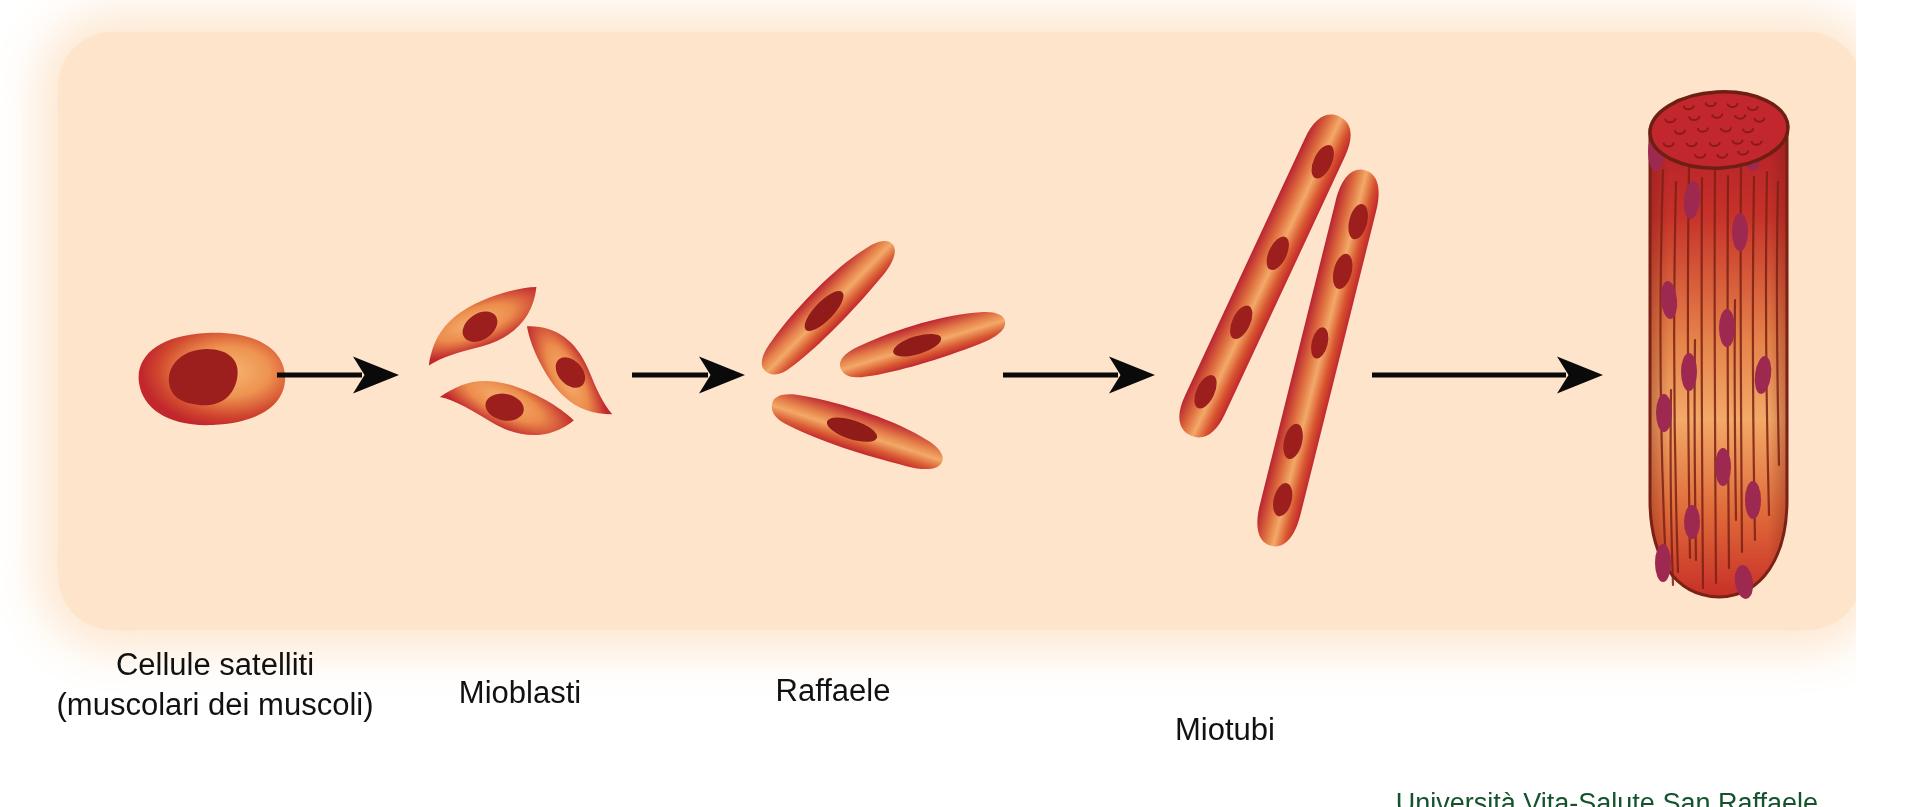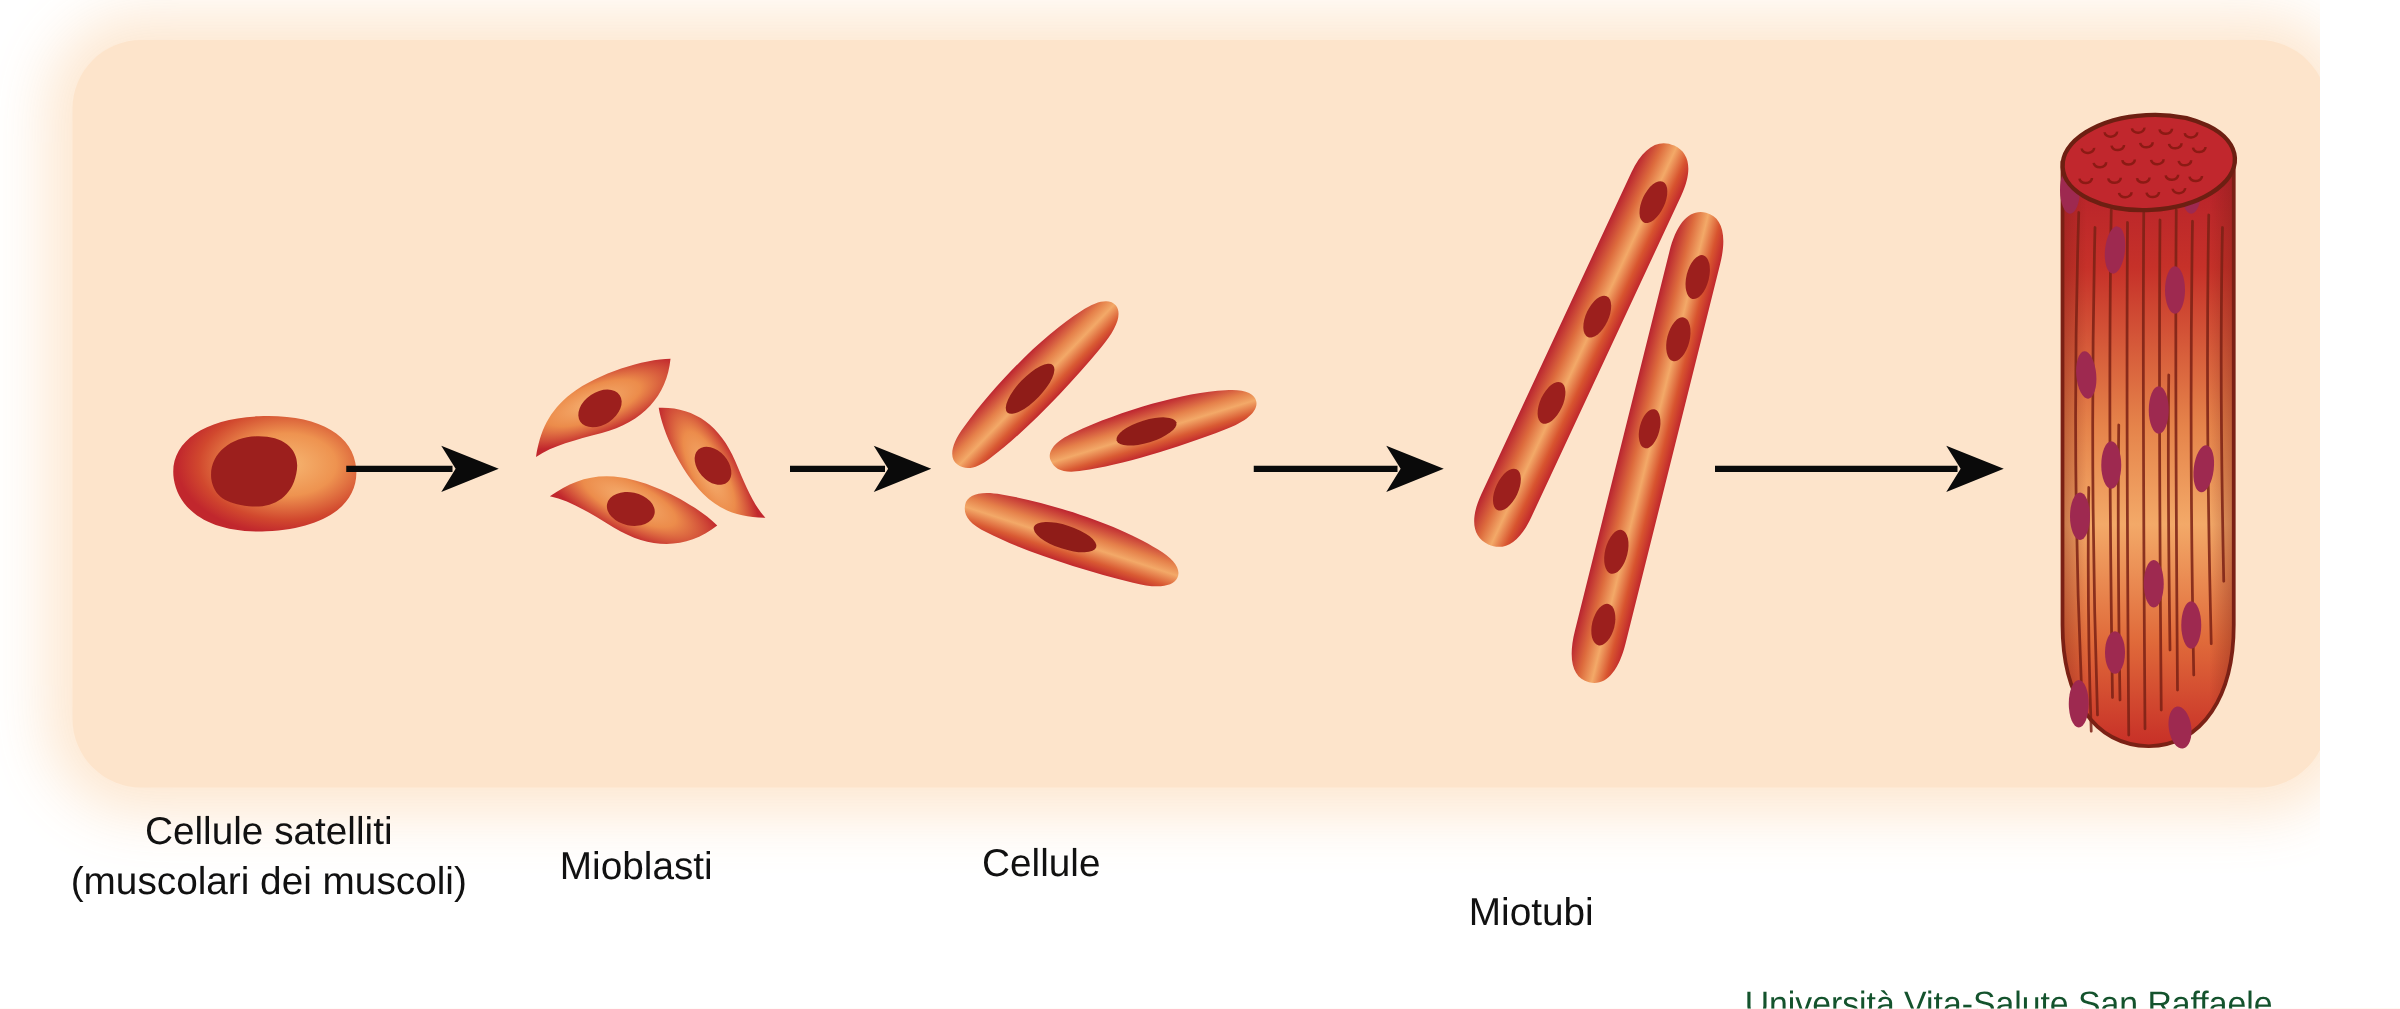--- a/index.html
+++ b/index.html
@@ -191,19 +191,19 @@
           <use href="#arcMark" x="1721" y="154"></use>
         <use href="#arcMark" x="1742" y="152"></use>
       </g>
     </g>
   </svg>
 
   <div class="stage-label" style="left:215px;top:645px;">
     <div>Cellule satelliti</div>
     <div>(muscolari dei muscoli)</div>
   </div>
-  <div class="stage-label" style="left:509px;top:673px;">Mioblasti</div>
-  <div class="stage-label" style="left:833px;top:671px;">Cellule</div>
+  <div class="stage-label" style="left:520px;top:673px;">Mioblasti</div>
+  <div class="stage-label" style="left:833px;top:671px;">Raffaele</div>
   <div class="stage-label" style="left:1225px;top:671px;margin-top:39px;">Miotubi</div>
 
   <div class="watermark">Università Vita-Salute San Raffaele</div>
 
 </div>
 
 </body></html>

